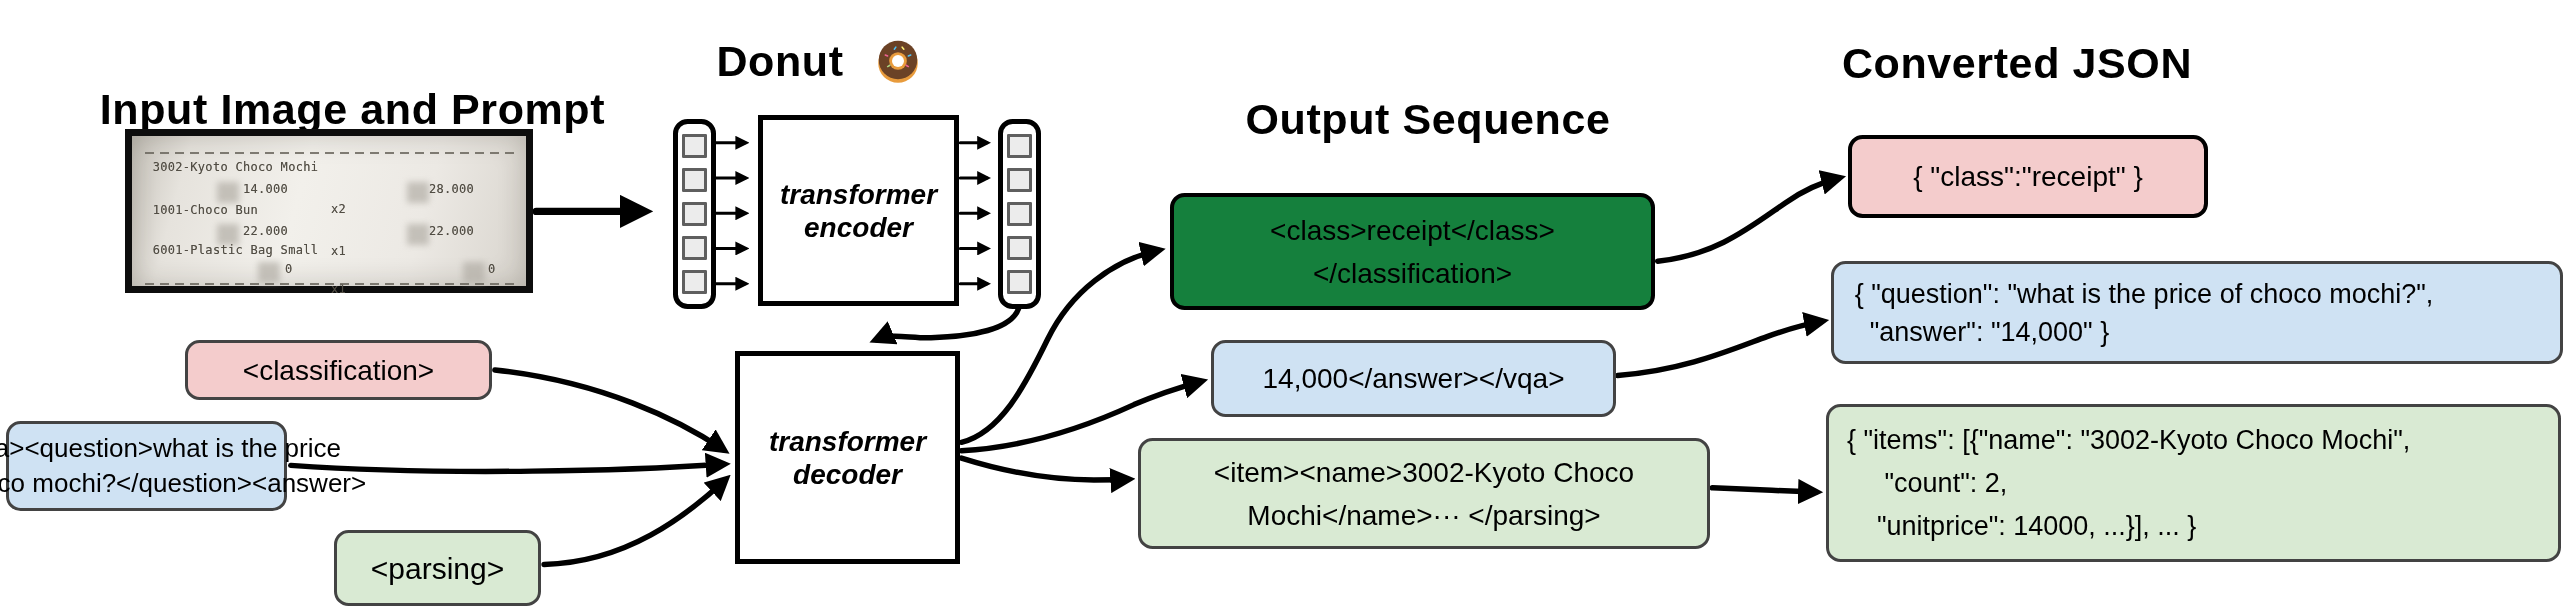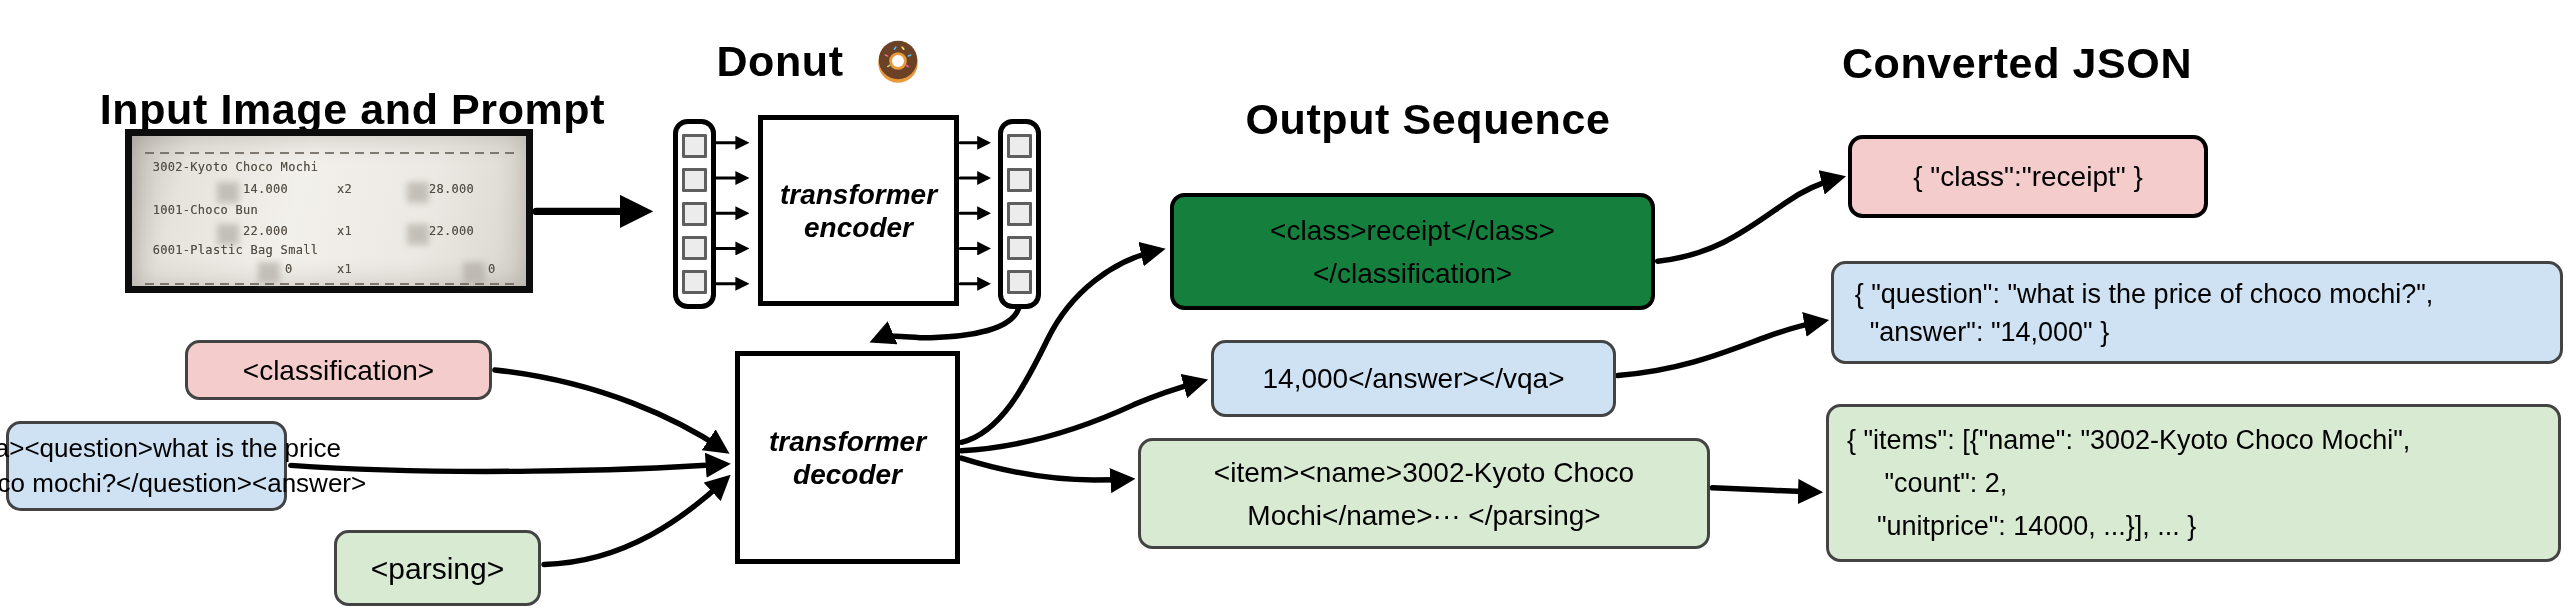--- a/index.html
+++ b/index.html
@@ -13,21 +13,21 @@
     border:7.3px solid #0d0d0d;
     background:linear-gradient(105deg,#c7c3bb 0%,#e6e3dd 14%,#f2f0eb 42%,#ece9e4 72%,#d8d4cd 100%);
     box-shadow:inset 0 0 28px rgba(40,35,25,.22);
     font-family:"DejaVu Sans Mono","Liberation Mono",monospace;color:#514d44;}
   .receipt .dash{position:absolute;left:13.4px;right:12px;height:2.4px;opacity:.85;
     background:repeating-linear-gradient(90deg,#6b675e 0 9px,transparent 9px 15px);}
   .receipt .line{position:absolute;left:0;width:100%;height:20.7px;font-size:12px;letter-spacing:0.3px;
     text-shadow:0 0 0.6px rgba(80,75,65,.55);}
   .receipt .rname{left:20.7px;width:auto;}
   .receipt .price{position:absolute;left:111px;}
-  .receipt .qty{position:absolute;left:205px;}
+  .receipt .qty{position:absolute;left:199px;margin-top:20px;}
   .receipt .total{position:absolute;left:297px;}
   .receipt .r3 .price{left:153px;}
   .receipt .r3 .total{left:356px;}
   .receipt .blur{position:absolute;width:22px;height:20.7px;background:#b3afa7;filter:blur(3px);opacity:.7;}
   
   .tokens{position:absolute;width:43px;height:190px;box-sizing:border-box;border:5.5px solid #000;
     border-radius:14.6px;background:#fff;display:flex;flex-direction:column;
     align-items:center;justify-content:space-evenly;}
   .token-square{width:25.5px;height:24px;box-sizing:border-box;background:#ececec;border:3px solid #5f5f5f;border-radius:1.2px;}
   

